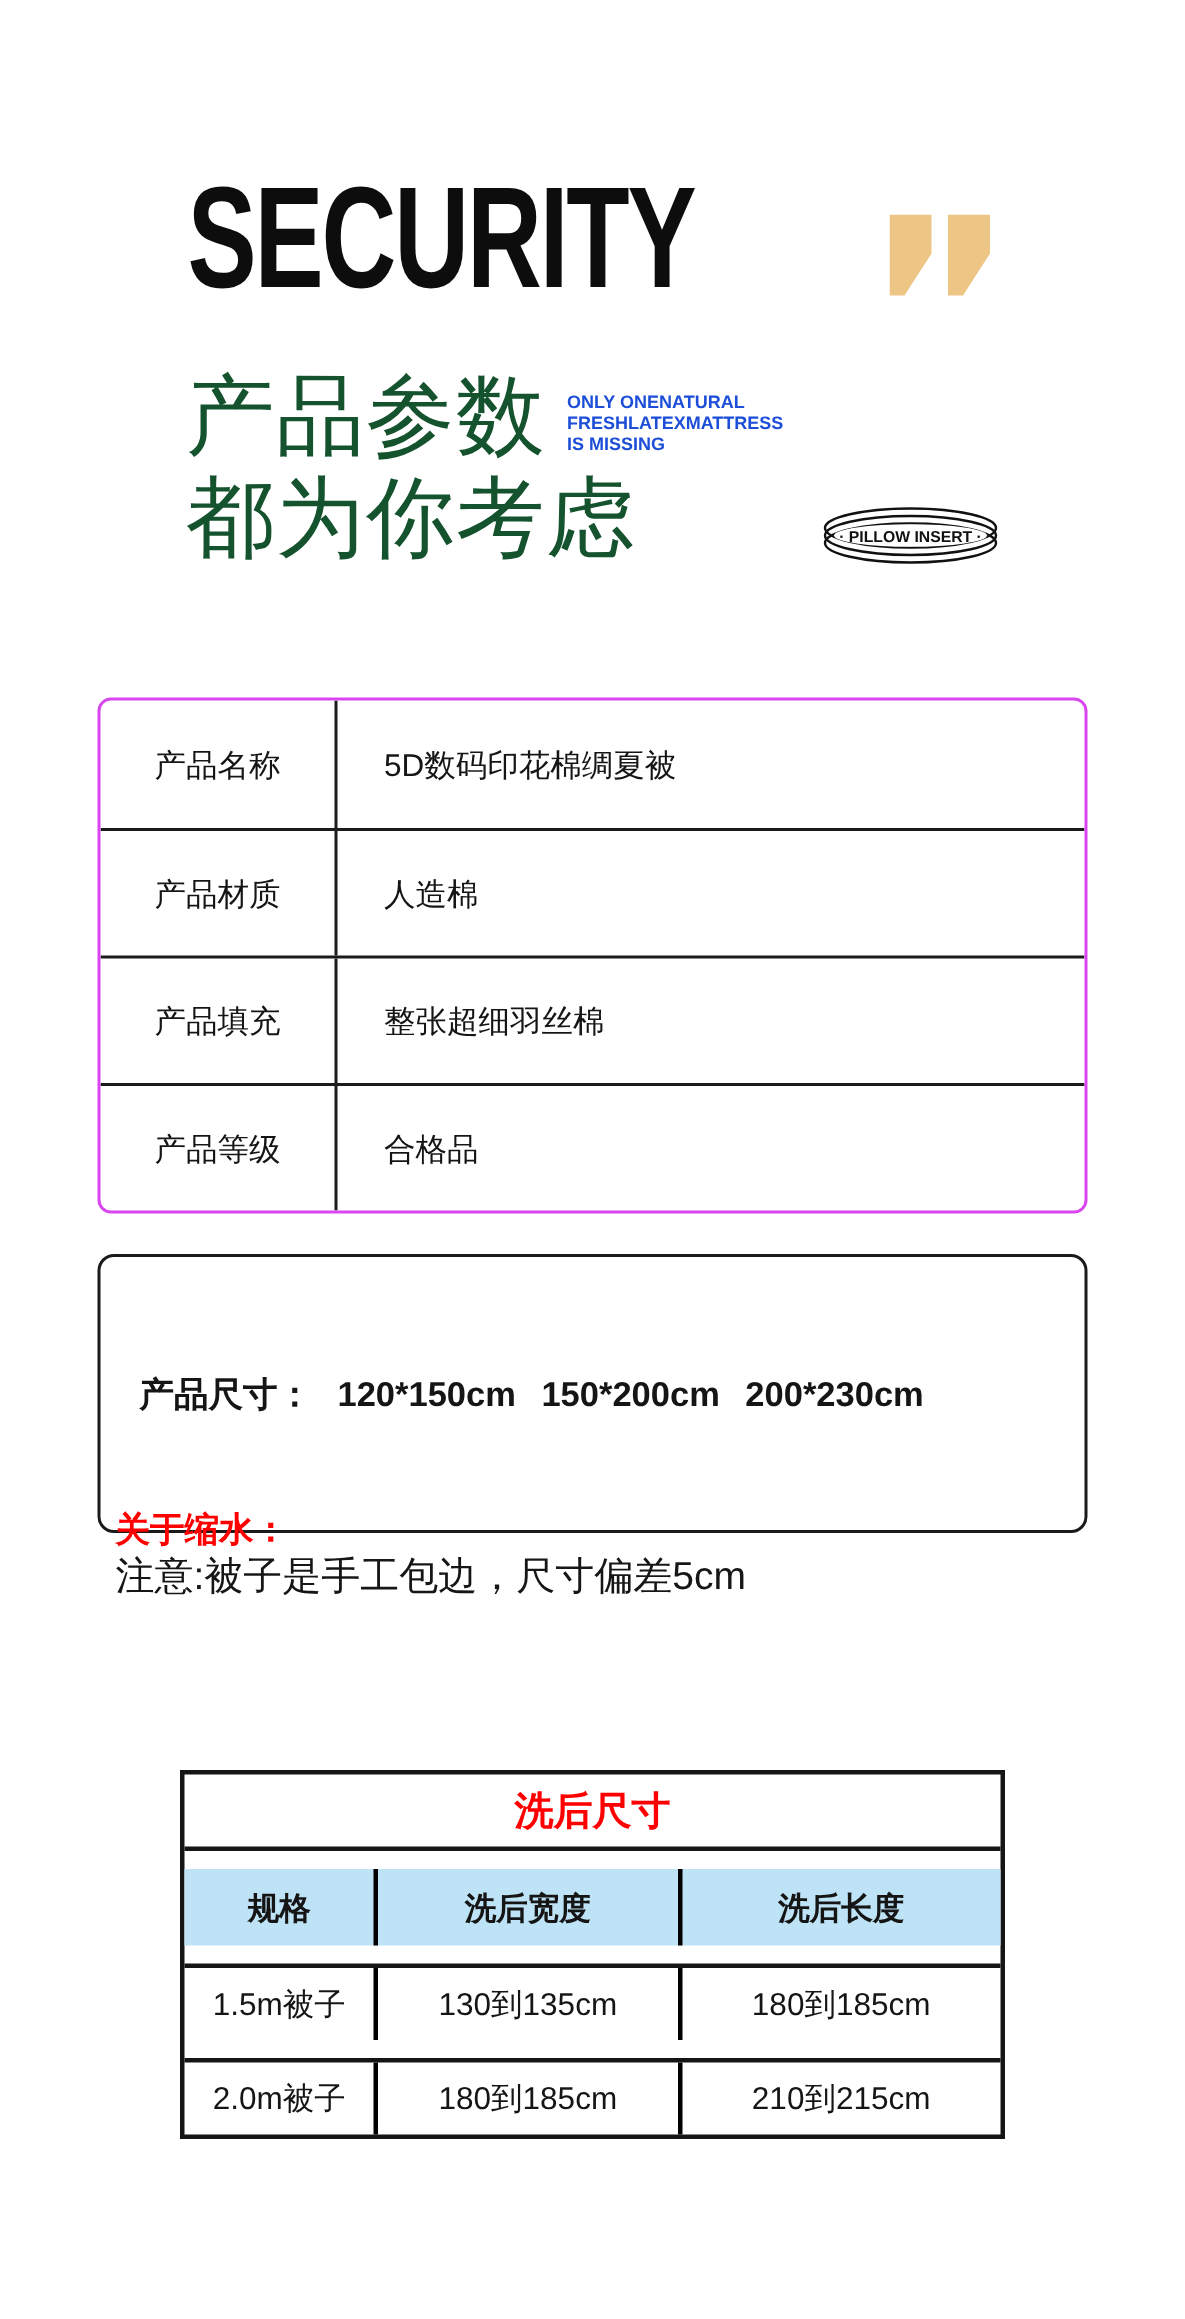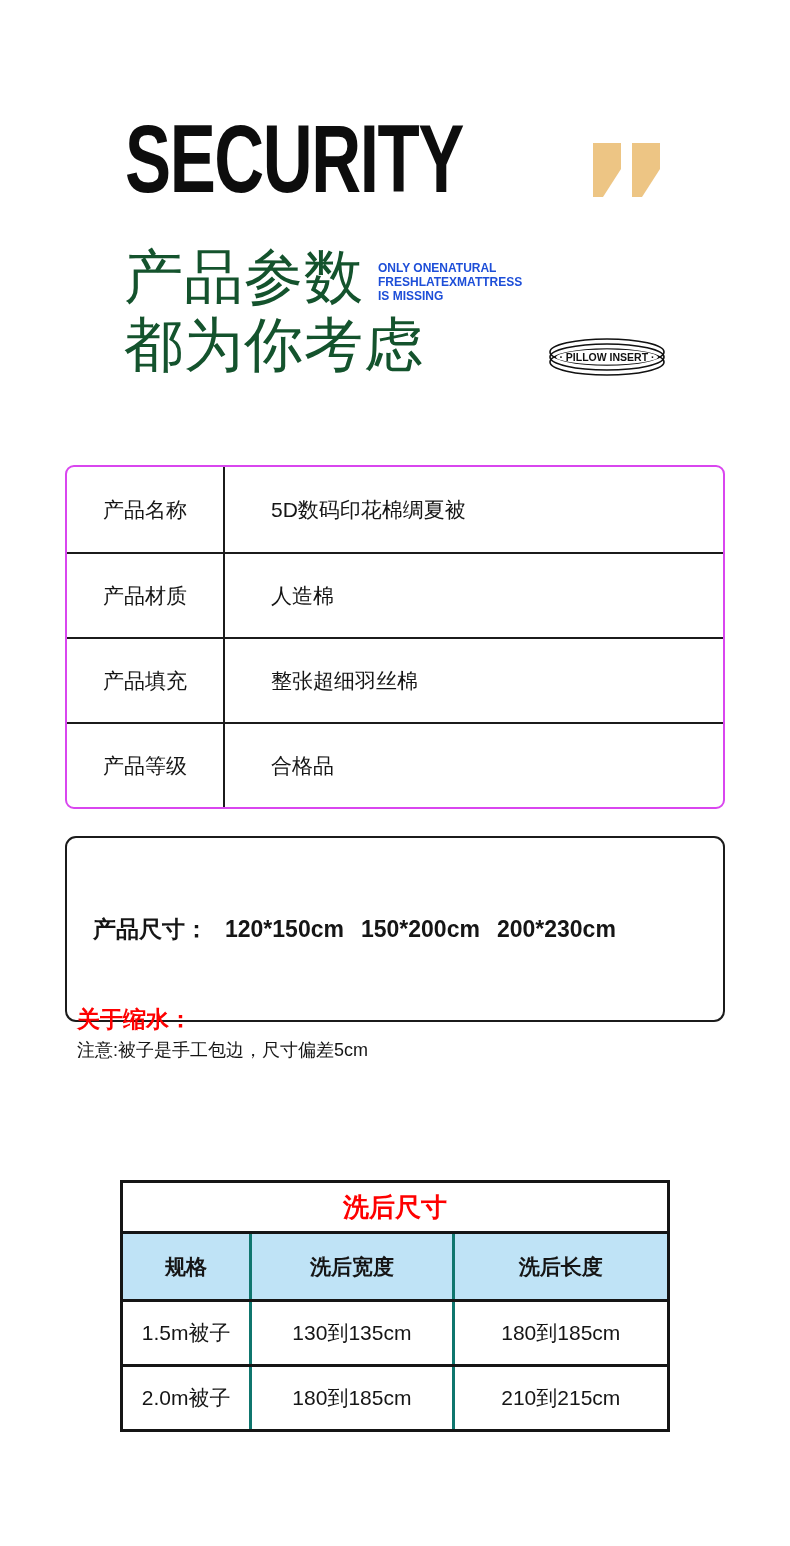--- a/index.html
+++ b/index.html
@@ -36,56 +36,56 @@
     border:2px solid #d946ef; border-radius:9px; overflow:hidden; background:#fff;
   }
   .spec-row { display:flex; height:85px; }
   .spec-row + .spec-row { border-top:2px solid #1b1b1b; }
   .spec-label {
     width:158px; flex:0 0 158px; border-right:2px solid #1b1b1b;
     display:flex; align-items:center; justify-content:center;
     font-size:21px; color:#151515;
   }
   .spec-value {
-    flex:1; display:flex; align-items:center; padding-left:46px;
+    flex:1; display:flex; align-items:center; padding-left:31px;
     font-size:21px; color:#151515;
   }
 
   
   .size-box {
     position:absolute; left:65px; top:836px; width:660px; height:186px;
     border:2px solid #1b1b1b; border-radius:11px; background:#fff;
     display:flex; align-items:center; padding-left:26px;
     font-size:23px; font-weight:600; color:#151515; white-space:nowrap;
   }
   .size-box .size-item { margin-left:17px; }
   .size-box .size-item:first-of-type { margin-left:8px; }
 
   
   .shrink-note { position:absolute; left:65px; top:1003px; white-space:nowrap;margin-left:12px; }
   .shrink-title { font-size:23px; line-height:32px; font-weight:700; }
-  .shrink-line  { font-size:18px; line-height:31px; font-weight:500; color:#161616; }
+  .shrink-line  { font-size:26px; line-height:31px; font-weight:500; color:#161616; }
 
   
   .wash-table {
     position:absolute; left:120px; top:1180px; width:550px;
     border:3px solid #151515; background:#fff;
   }
   .wash-title {
     height:51px; border-bottom:3px solid #151515;
     display:flex; align-items:center; justify-content:center;
     font-size:26px; font-weight:700;
   }
-  .wash-row { display:flex; height:65px; }
+  .wash-row { display:flex; height:51px;margin-top:12px; }
   .wash-row + .wash-row { border-top:3px solid #151515; }
   .wash-cell {
     display:flex; align-items:center; justify-content:center;
     font-size:21px; color:#151515;
   }
-  .wash-cell + .wash-cell { border-left:3px solid #0f766e; }
+  .wash-cell + .wash-cell { border-left:3px solid #000000; }
   .wash-col-1 { flex:0 0 23.2%; }
   .wash-col-2 { flex:0 0 37.2%; }
   .wash-col-3 { flex:1; }
   .wash-header .wash-cell { font-weight:700; }
   .wash-body .wash-cell { font-weight:500; }
 </style>
 </head>
 <body>
 
 <div class="page">

